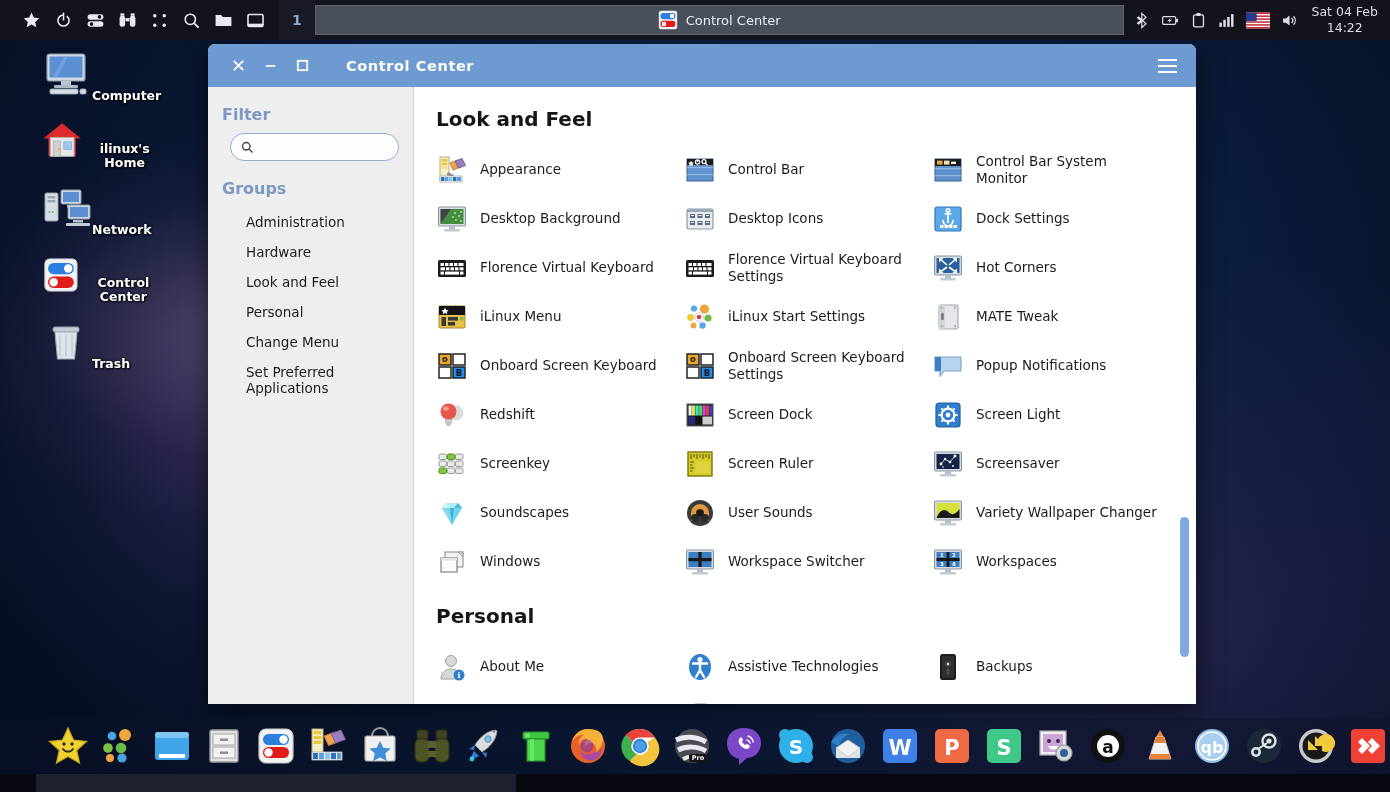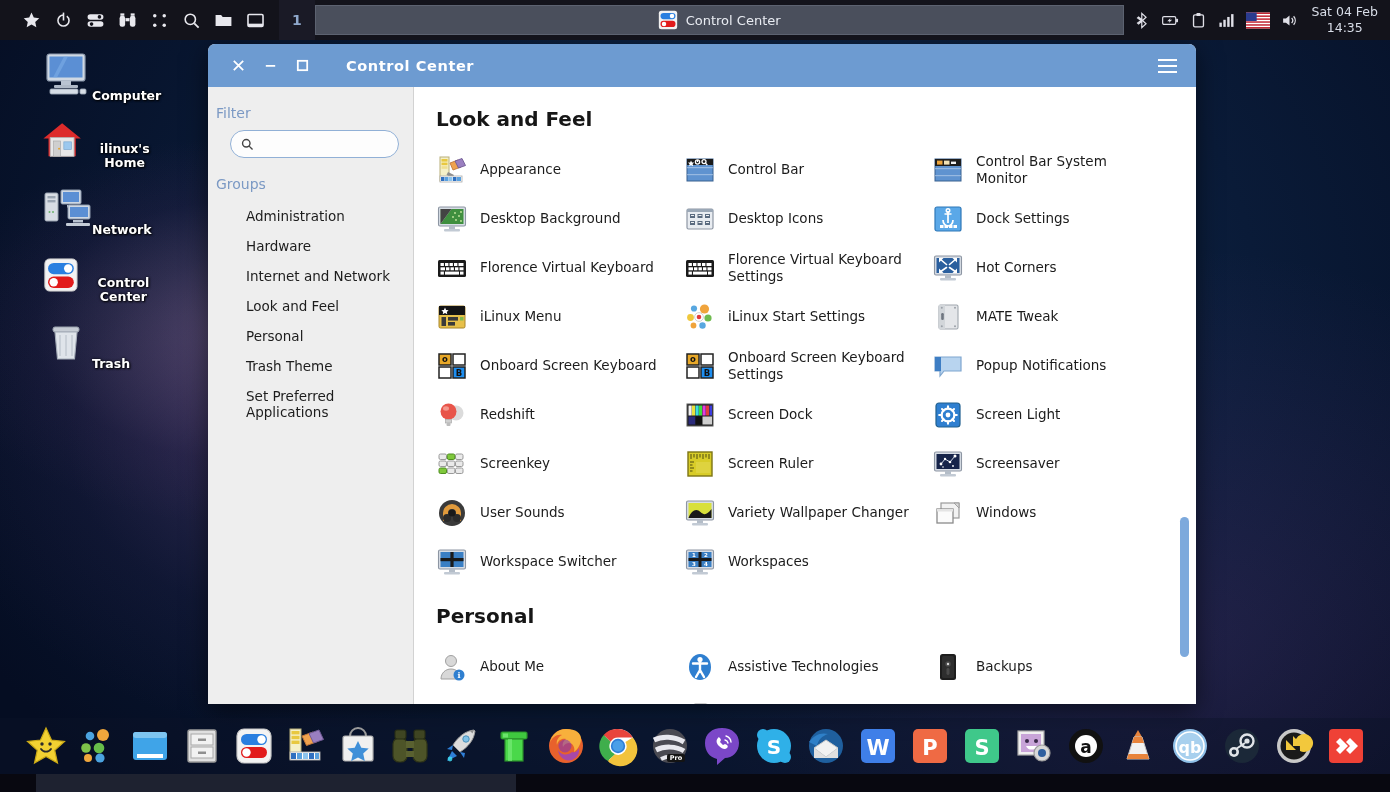--- a/index.html
+++ b/index.html
@@ -105,22 +105,22 @@
 
   
   #cc-sidebar {
     width: 206px; flex: none;
     background: #eeeeee;
     border-right: 1px solid #d2d2d2;
     padding: 18px 0 0 0;
     overflow: hidden;
   }
   .side-head {
-    color: #7b99c4; font-size: 14px; font-weight: normal;
-    padding: 0 0 9px 8px;
+    color: #7b99c4; font-size: 16px; font-weight: bold;
+    padding: 0 0 9px 14px;
   }
   .side-head.sp { padding-top: 18px; }
   #search-wrap { padding: 0 14px 0 22px; }
   #search-box {
     height: 28px; background: #fdfdfd;
     border: 1.6px solid #91b0d6; border-radius: 15px;
     display: flex; align-items: center; padding: 0 10px;
   }
   #search-box svg { width: 13px; height: 13px; stroke: #444; stroke-width: 1.7; fill: none; flex: none; }
   #search-input {
@@ -166,21 +166,21 @@
     position: absolute; left: 1px; width: 9px;
     top: 430px; height: 140px;
     background: #7da9dc; border-radius: 6px;
   }
 
   
   #dock {
     position: absolute; left: 0; bottom: 18px; width: 1390px; height: 56px;
     background: rgba(12,18,40,0.42);
     display: flex; align-items: center; gap: 8px;
-    padding: 0 24px;
+    padding: 0 46px;
     z-index: 30;
   }
   .dock-item { width: 44px; height: 44px; flex: none; cursor: pointer; display: block; }
   .dock-item svg, .dock-item > div { width: 44px; height: 44px; display: block; }
   #bottom-strip {
     position: absolute; left: 0; bottom: 0; width: 1390px; height: 18px;
     background: #080810; z-index: 31;
   }
   #bottom-strip .bs-seg {
     position: absolute; top: 0; height: 18px; background: #1e2230;
@@ -279,21 +279,21 @@
       <rect width="16" height="12.8" fill="#2a3b8f"></rect>
     </svg>
     <svg class="tray-ic" viewBox="0 0 24 24">
         <path d="M3 9h4l5-4v14l-5-4H3z"></path>
         <path d="M15 8.5a5 5 0 010 7M17.8 6a9 9 0 010 12" fill="none" stroke="#e0e0e8" stroke-width="1.8"></path>
       </svg>
   </div>
 
   <div id="clock">
     <div>Sat 04 Feb</div>
-    <div>14:35</div>
+    <div>14:22</div>
   </div>
 </div>
 
 <div id="desktop-icons">
 
   <div class="desk-icon">
     <svg class="glyph" viewBox="0 0 52 52">
       <rect x="7" y="6" width="38" height="27" rx="2.5" fill="#cfd8e3" stroke="#8d9aad" stroke-width="1.2"></rect>
       <rect x="9.5" y="8.5" width="33" height="21" fill="#5b8fd4"></rect>
       <path d="M13 29.5L24 8.5h4L17 29.5z" fill="#7fb0e8" opacity="0.55"></path>
@@ -393,25 +393,24 @@
               <path d="M10 10l4.2 4.2"></path>
             </svg>
           <div id="caret"></div>
           <input id="search-input" type="text" placeholder="" style="">
         </div>
       </div>
 
       <div class="side-head sp">Groups</div>
       <div class="side-item">Administration</div>
       <div class="side-item">Hardware</div>
-      <div class="side-item">Internet and Network</div>
       <div class="side-item">Look and Feel</div>
       <div class="side-item">Personal</div>
 
-      <div class="side-item">Trash Theme</div>
+      <div class="side-item">Change Menu</div>
       <div class="side-item">Set Preferred Applications</div>
     </div>
 
     <div id="cc-main">
       <div id="cc-scrollarea">
 
         <div class="sect-title">Look and Feel</div>
         <div class="grid">
 
           <div class="cell">
@@ -759,20 +758,31 @@
                   <circle cx="23" cy="8" r="1.5"></circle>
                   <circle cx="11" cy="19" r="0.8"></circle>
                   <circle cx="21" cy="18" r="0.9"></circle>
                 </g>
               <rect x="13" y="23" width="6" height="3" fill="#b4bdc8"></rect>
               <rect x="8" y="26" width="16" height="2.6" rx="1" fill="#c2cad4"></rect>
             </svg>
             <div class="lbl">Screensaver</div>
           </div>
 
+          <div class="cell">
+            <svg class="ic" viewBox="0 0 32 32">
+              <path d="M6 11h20l-10 17z" fill="#6fd4ee"></path>
+              <path d="M6 11l4-5h12l4 5z" fill="#aeeaf8"></path>
+              <path d="M10 6l-4 5h8z" fill="#cdf3fb"></path>
+              <path d="M22 6l4 5h-8z" fill="#49bcd8"></path>
+              <path d="M14 11h4l-2 17z" fill="#2ba3c4" opacity="0.7"></path>
+              <path d="M6 11h6l4 17z" fill="#8fe0f2" opacity="0.6"></path>
+            </svg>
+            <div class="lbl">Soundscapes</div>
+          </div>
 
           <div class="cell">
             <svg class="ic" viewBox="0 0 32 32">
               <circle cx="16" cy="16" r="13" fill="#3a3a3a"></circle>
               <path d="M7 16a9 9 0 0118 0v8h-5v-8a4 4 0 00-8 0v8H7z" fill="#e09a3c"></path>
               <circle cx="11" cy="21" r="4" fill="#2b2b2b"></circle>
               <circle cx="21" cy="21" r="4" fill="#2b2b2b"></circle>
               <circle cx="16" cy="16" r="3.5" fill="#1a1a1a"></circle>
             </svg>
             <div class="lbl">User Sounds</div>

